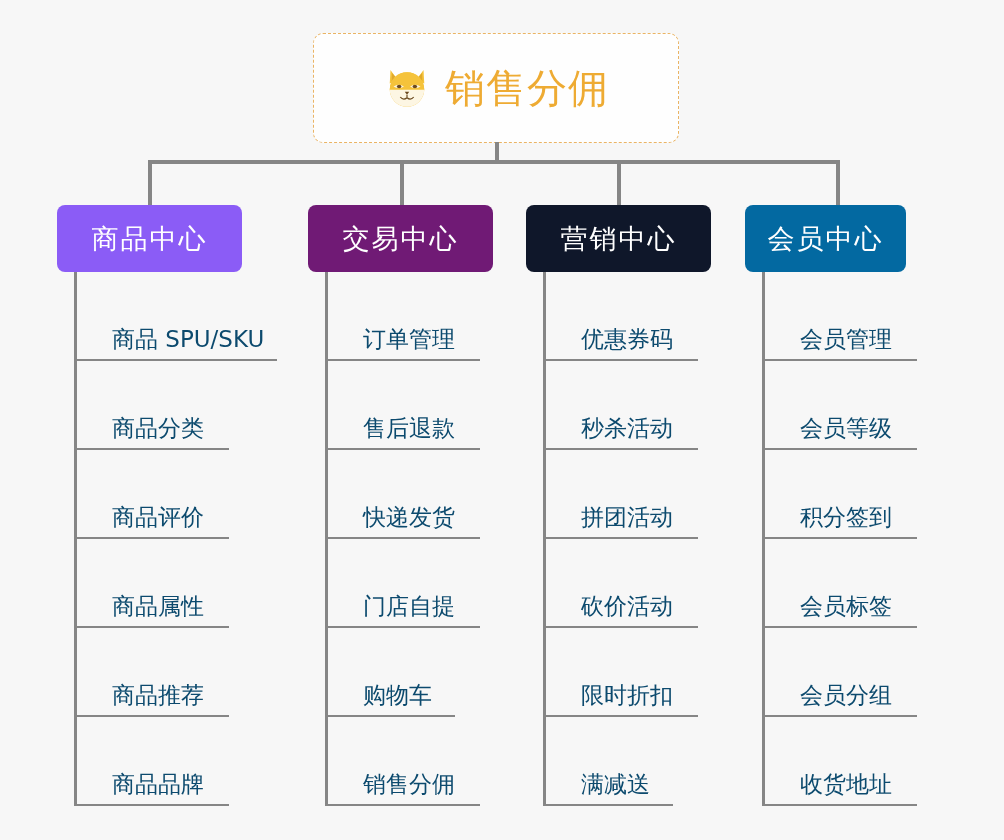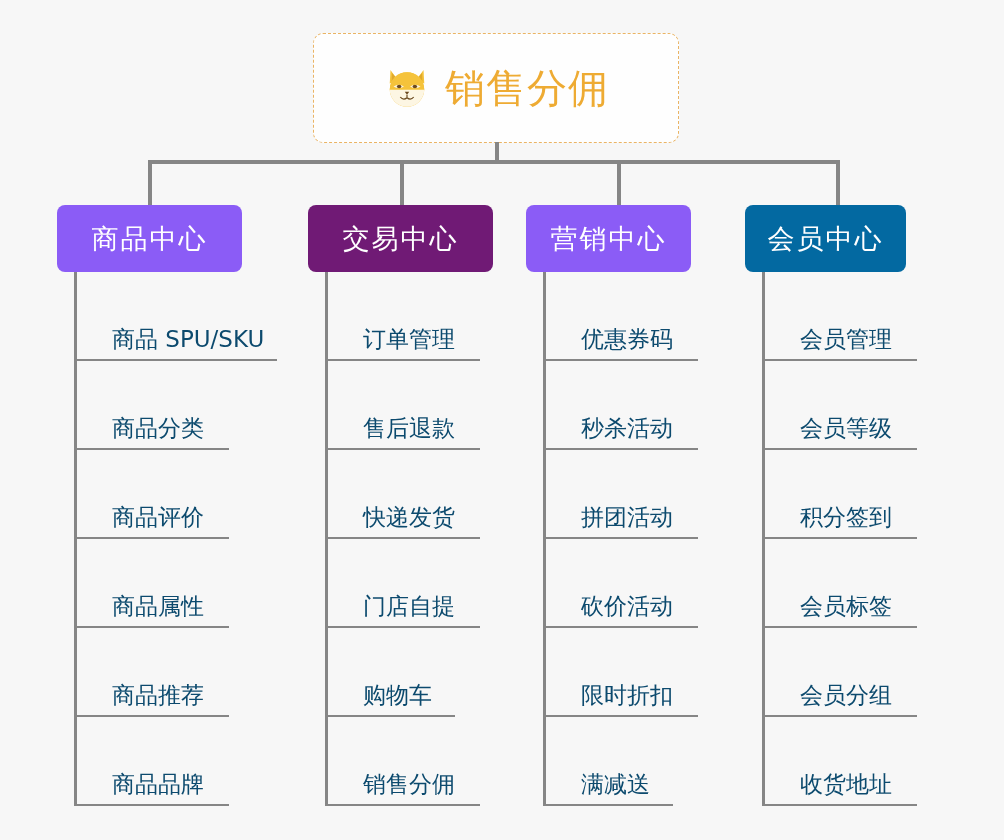--- a/index.html
+++ b/index.html
@@ -152,21 +152,21 @@
     <div class="leaf">
       <div class="leaf-rule" style="width: 130px; background: rgb(134, 134, 134);"></div>
       <span class="leaf-label">购物车</span>
     </div>
     <div class="leaf">
       <div class="leaf-rule" style="width: 155px; background: rgb(134, 134, 134);"></div>
       <span class="leaf-label">销售分佣</span>
     </div>
   </div>
 
-  <div class="cat-header" style="left: 526px; width: 165px; background: #8b5cf6; justify-content: center;">
+  <div class="cat-header" style="left: 526px; width: 185px; background: #0f172a; justify-content: center;">
     <span>营销中心</span>
   </div>
   <div class="column" style="left:543px;width:180px;">
     <div class="trunk" style="height: 534px; background: rgb(134, 134, 134);"></div>
     <div class="leaf">
       <div class="leaf-rule" style="width: 155px; background: rgb(134, 134, 134);"></div>
       <span class="leaf-label">优惠券码</span>
     </div>
     <div class="leaf">
       <div class="leaf-rule" style="width: 155px; background: rgb(134, 134, 134);"></div>

